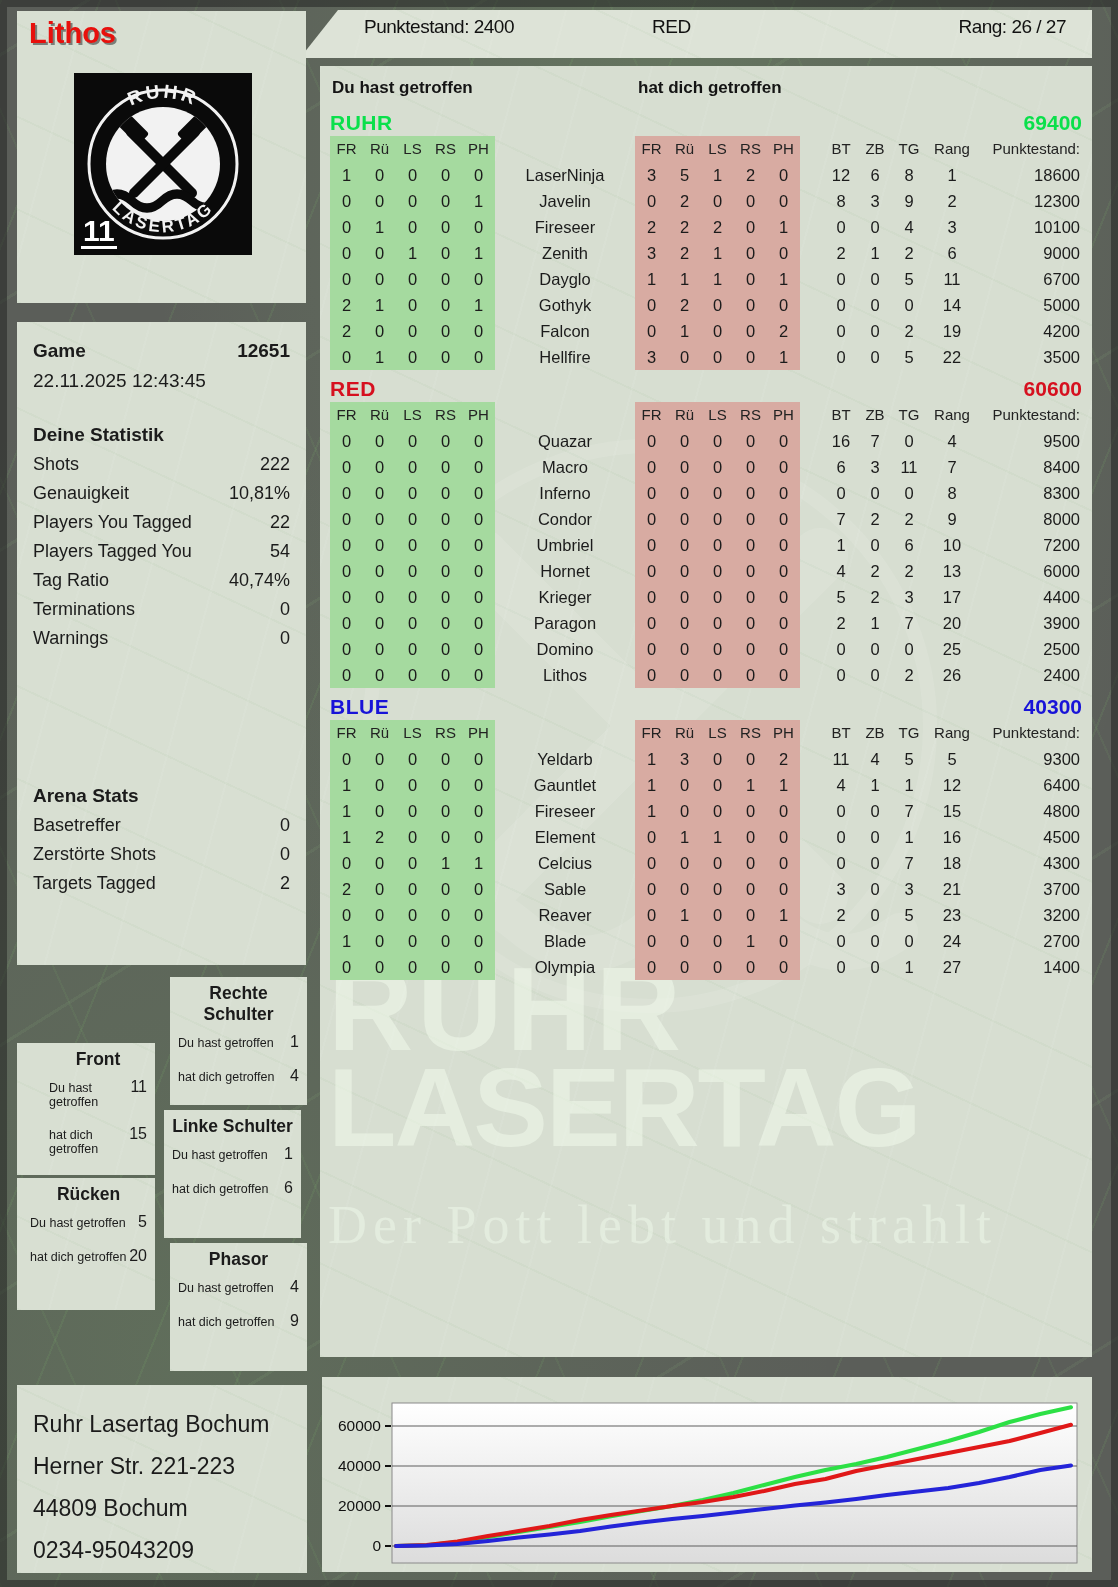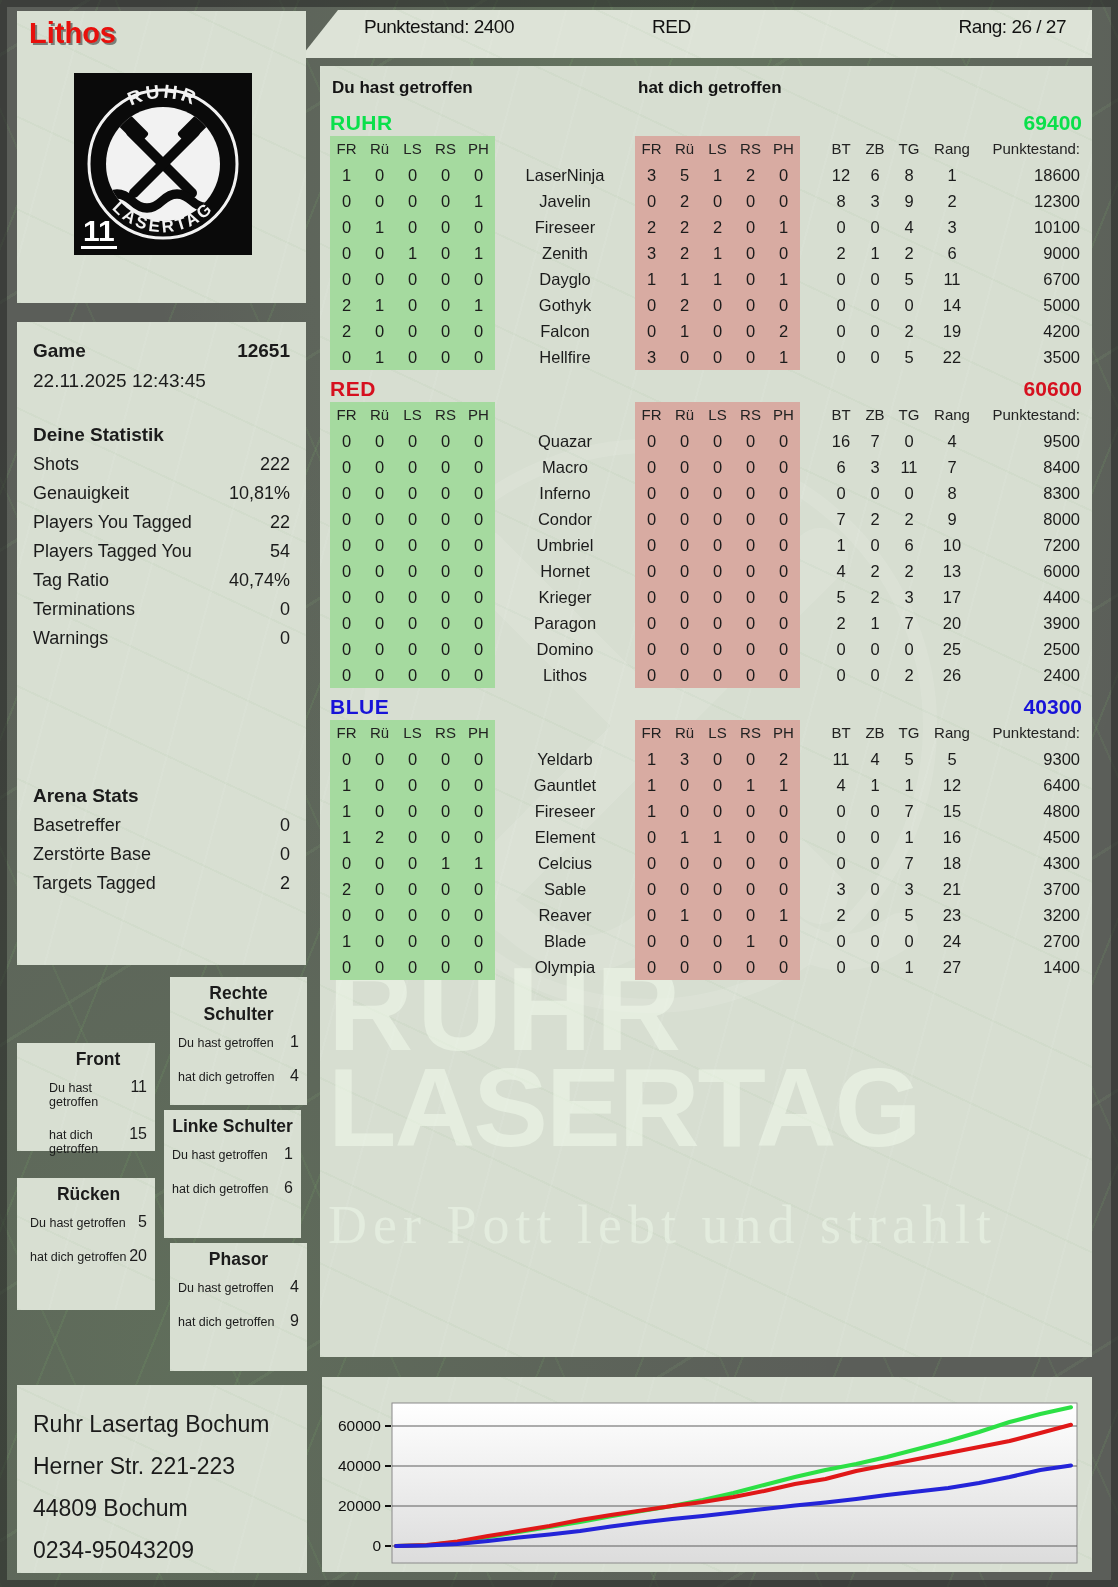--- a/index.html
+++ b/index.html
@@ -39,21 +39,21 @@
   #panel-stats{left:17px;top:322px;width:289px;height:643px;padding:14px 16px;box-sizing:border-box;overflow:hidden;}
   .srow{display:flex;justify-content:space-between;font-size:18px;line-height:29px;align-items:flex-end;}
   .srow.big{font-size:19px;line-height:30px;}
   .bold{font-weight:bold;}
   .sp24{height:24px;} .sp128{height:128px;}
   
   .bp{box-sizing:border-box;padding:6px 8px;}
   .bp .bpt{text-align:center;font-weight:bold;font-size:17.5px;margin-bottom:8px;}
   .bp .bprow{display:flex;justify-content:space-between;align-items:baseline;margin-bottom:16px;}
   .bp .bprow .l{font-size:12.5px;} .bp .bprow .v{font-size:16px;}
-  #bp-front{left:17px;top:1043px;width:138px;height:108px;padding-left:32px;}
+  #bp-front{left:17px;top:1043px;width:138px;height:132px;padding-left:32px;}
   #bp-ruecken{left:17px;top:1178px;width:138px;height:132px;padding-left:13px;}
   #bp-rechte{left:170px;top:977px;width:137px;height:128px;}
   #bp-linke{left:164px;top:1110px;width:137px;height:128px;}
   #bp-phasor{left:170px;top:1243px;width:137px;height:128px;}
   
   #panel-address{left:17px;top:1385px;width:290px;height:188px;padding:18px 16px;box-sizing:border-box;}
   #panel-address .al{font-size:23px;line-height:42px;}
   
   #main-panel{left:320px;top:66px;width:772px;height:1291px;background-color:#d7ded1;overflow:hidden;}
   #wm-emblem{position:absolute;left:10px;top:340px;opacity:.10;pointer-events:none;}
@@ -169,21 +169,21 @@
   <div class="sp128"></div>
   <div class="srow big">
     <span class="bold">Arena Stats</span>
   </div>
   <div id="arena-rows">
       <div class="srow">
         <span>Basetreffer</span>
         <span>0</span>
       </div>
       <div class="srow">
-        <span>Zerstörte Base</span>
+        <span>Zerstörte Shots</span>
         <span>0</span>
       </div>
       <div class="srow">
         <span>Targets Tagged</span>
         <span>2</span>
       </div>
     </div>
 </div>
 
 <div id="bp-front" class="panel bp">

